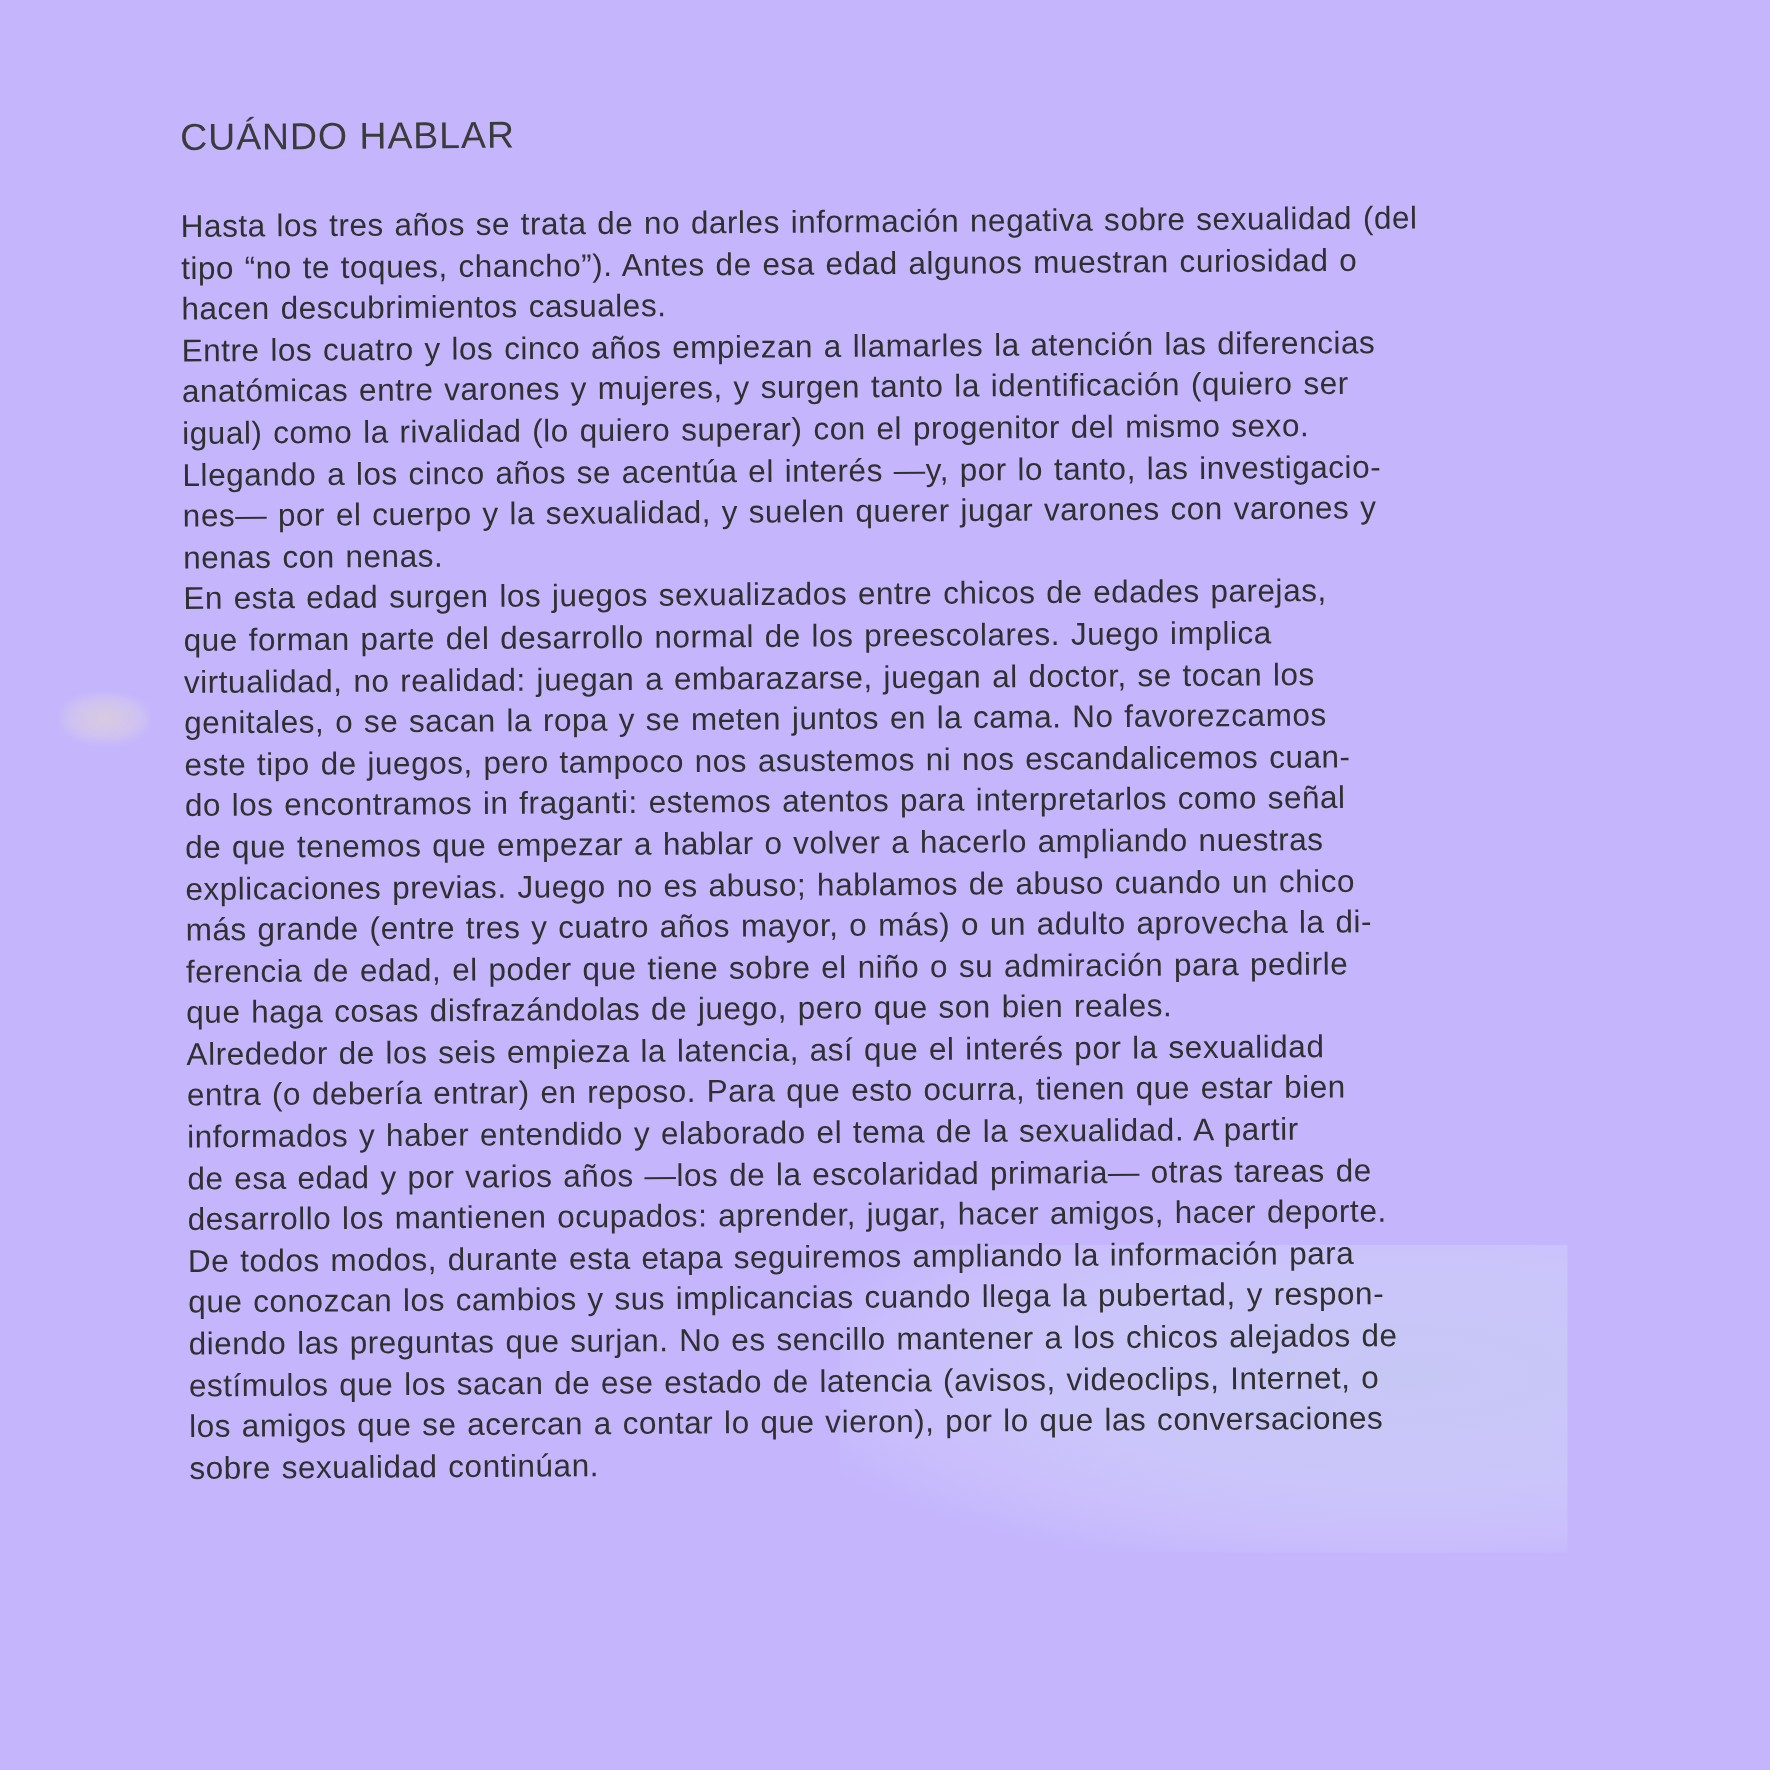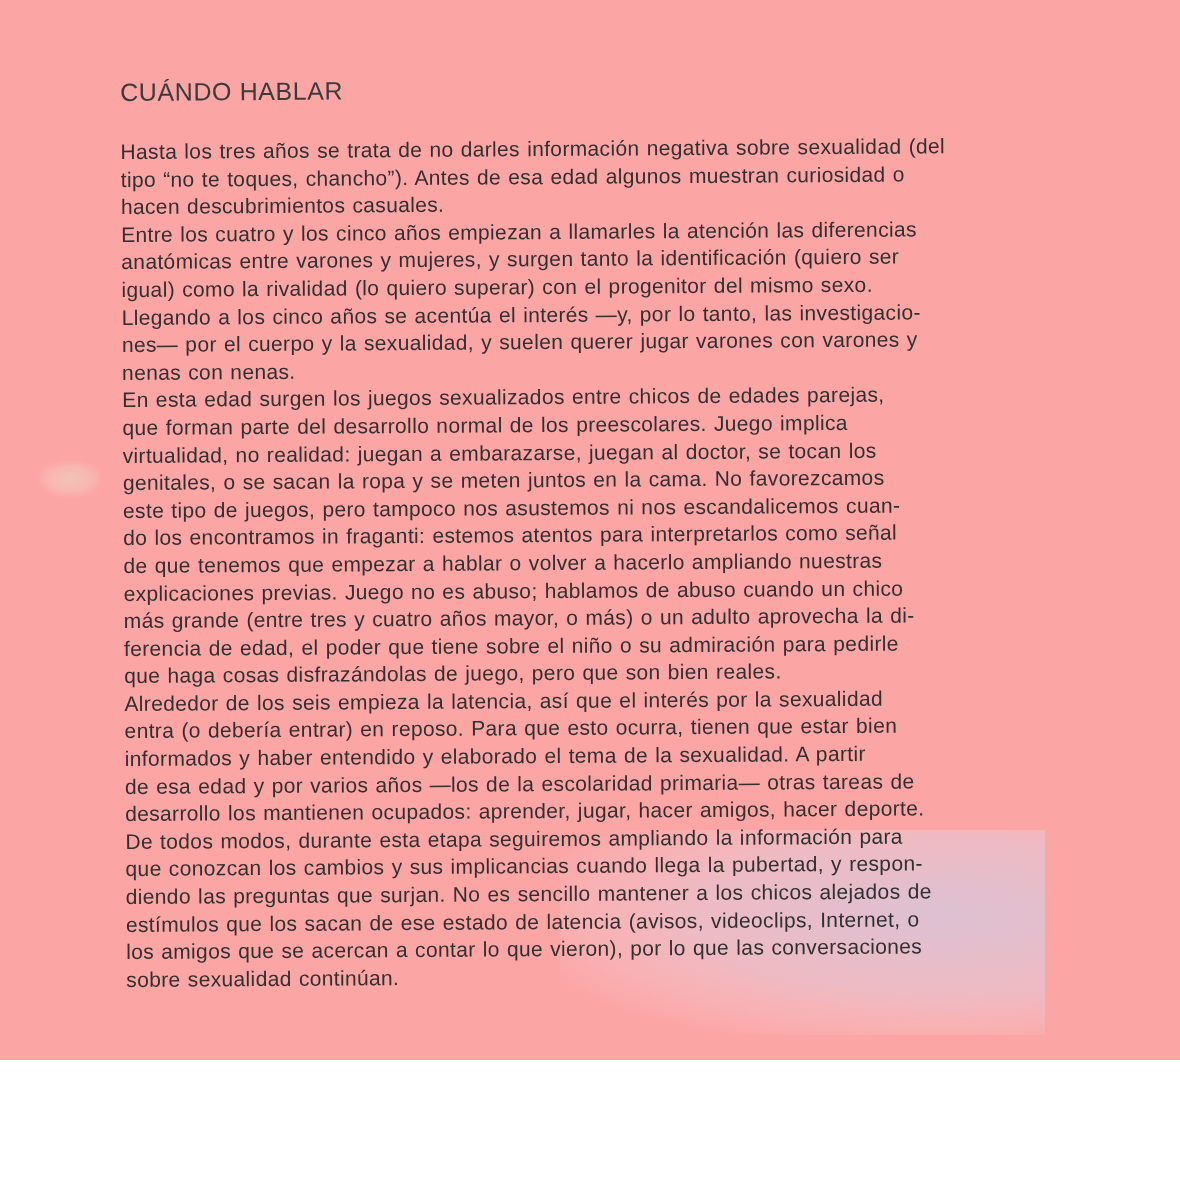--- a/index.html
+++ b/index.html
@@ -9,22 +9,22 @@
   }
   body {
     width: 1180px;
     height: 1180px;
     overflow: hidden;
     font-family: "Liberation Sans", sans-serif;
   }
   .scan-page {
     position: relative;
     width: 1180px;
-    height: 1060px;
-    background: #fca5a5;
+    height: 1180px;
+    background: #c4b5fd;
     text-decoration: underline;
   }
   
   .scan-tint {
     position: absolute;
     left: 560px;
     top: 830px;
     width: 485px;
     height: 205px;
     background:

